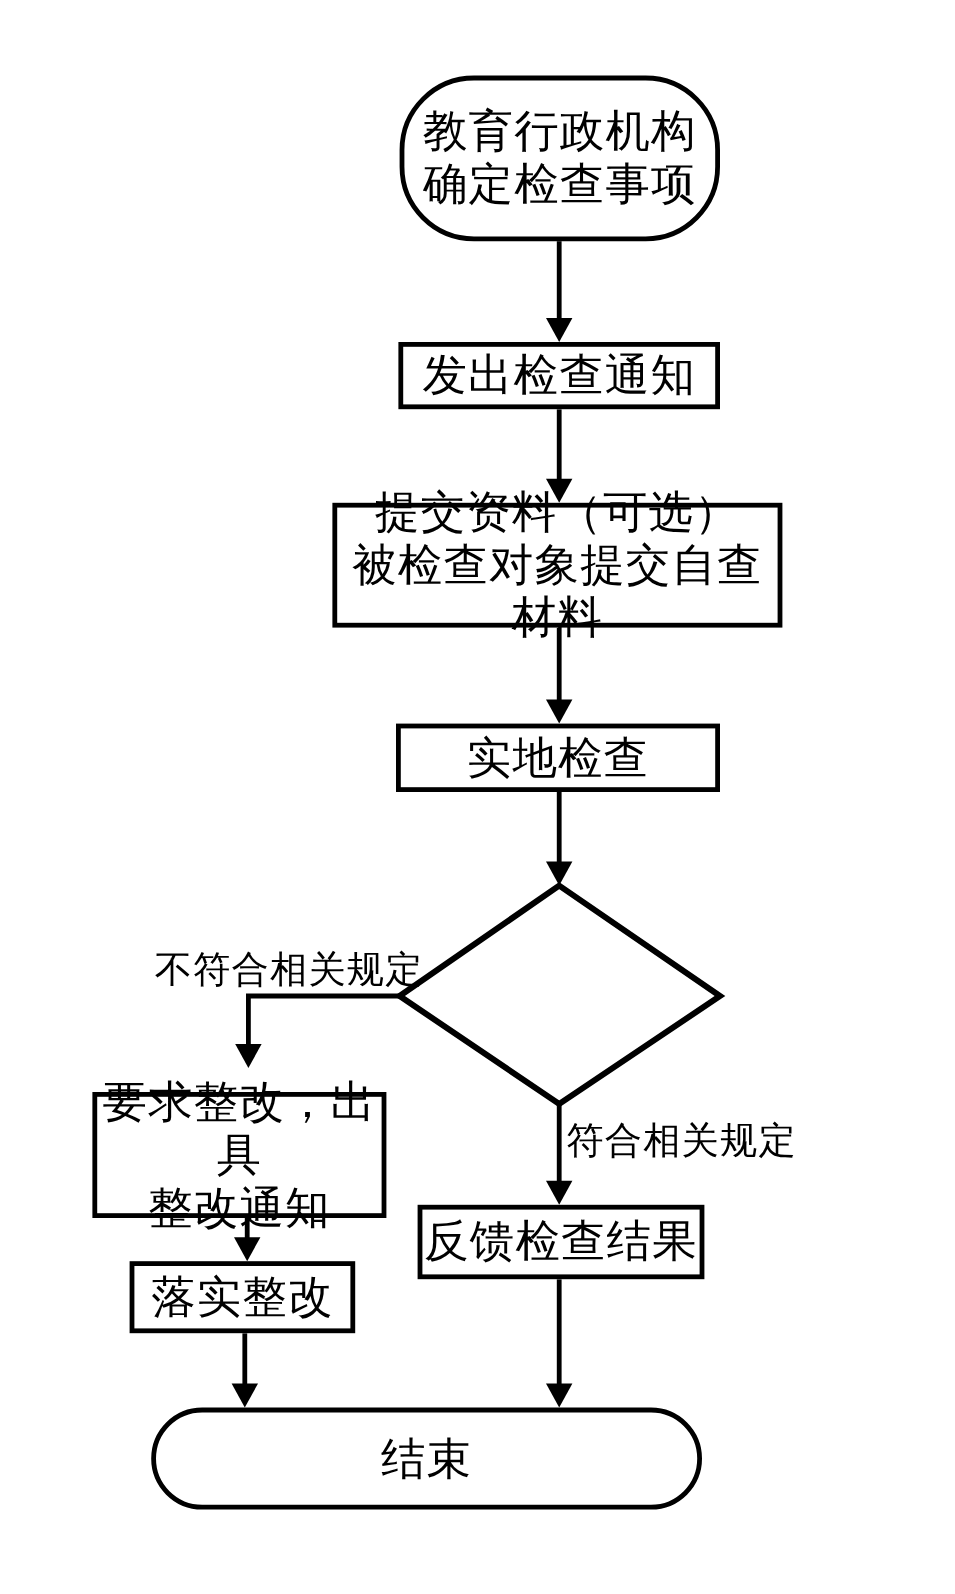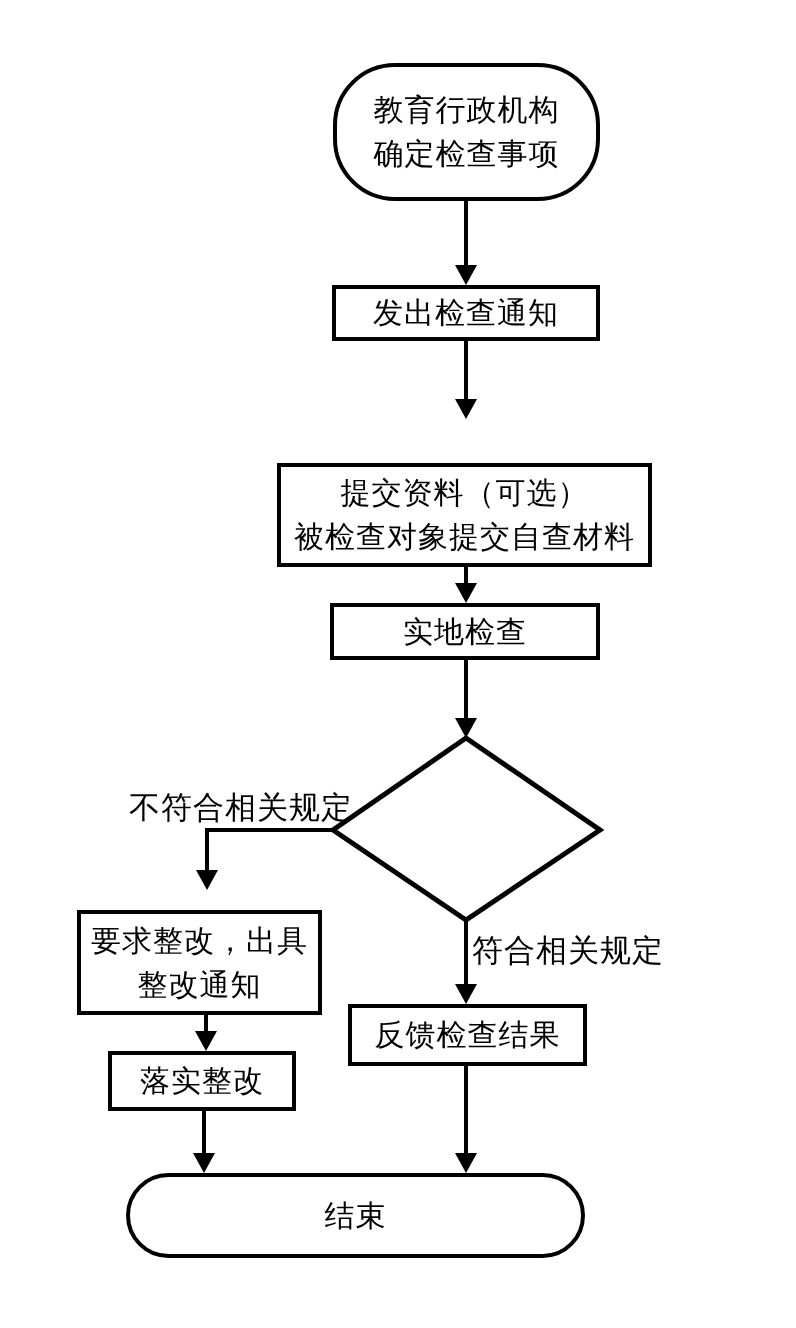--- a/index.html
+++ b/index.html
@@ -26,28 +26,28 @@
   }
   .node {
     position: absolute;
     box-sizing: border-box;
     border: 4px solid #000000;
     background: #ffffff;
     display: flex;
     align-items: center;
     justify-content: center;
     text-align: center;
-    font-size: 30px;
+    font-size: 37px;
     line-height: 44px;
     white-space: pre-line;
     letter-spacing: 1px;
   }
   .node-start    { left: 333px; top: 63px;   width: 267px; height: 138px; border-radius: 62px; }
   .node-notice   { left: 332px; top: 285px;  width: 268px; height: 56px; }
-  .node-submit   { left: 277px; top: 419px;  width: 375px; height: 104px; margin-top: 44px; }
+  .node-submit   { left: 277px; top: 419px;  width: 375px; height: 104px; }
   .node-onsite   { left: 330px; top: 603px;  width: 270px; height: 57px; }
   .node-rectify  { left: 77px;  top: 890px;  width: 245px; height: 105px; margin-top: 20px; }
   .node-implement{ left: 108px; top: 1051px; width: 188px; height: 60px; }
   .node-feedback { left: 348px; top: 1004px; width: 239px; height: 62px; }
   .node-end      { left: 126px; top: 1173px; width: 459px; height: 85px; border-radius: 44px; justify-content: center; }
   .diamond-label {
     position: absolute;
     left: 366px; top: 765px; width: 200px; height: 130px;
     display: flex; align-items: center; justify-content: center;
     text-align: center;

